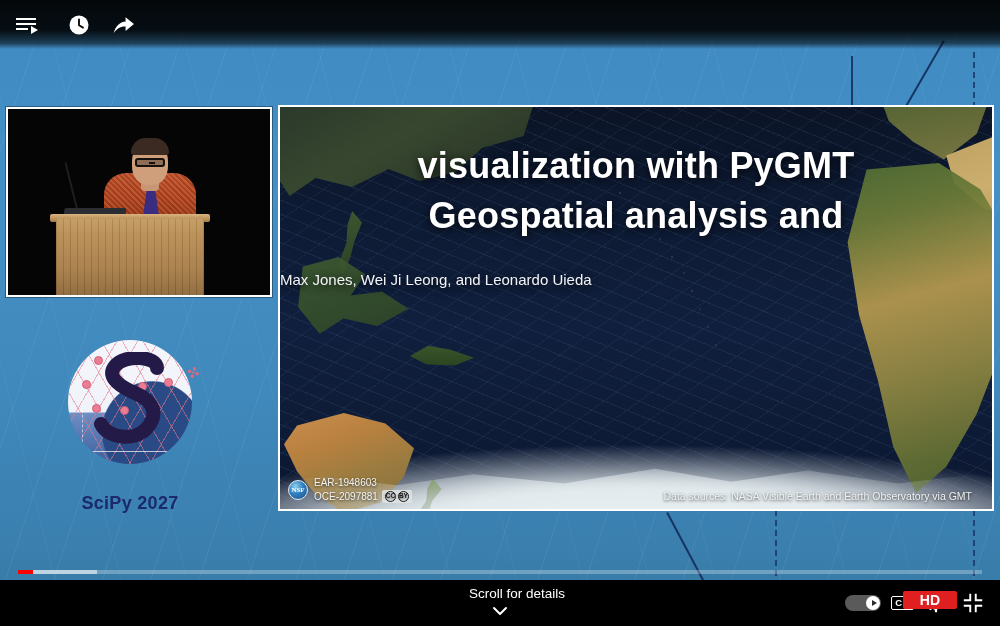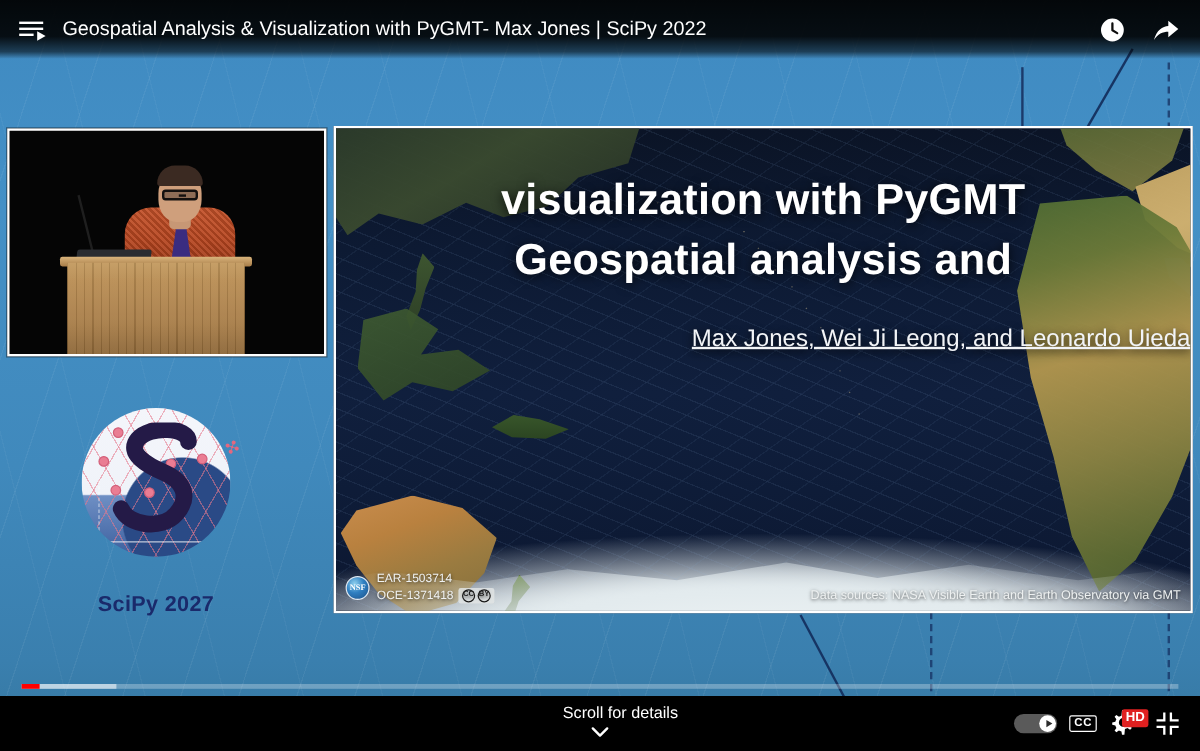--- a/index.html
+++ b/index.html
@@ -304,24 +304,23 @@
 
   .slide-title {
     position: absolute; left: 0; right: 0; top: 34px;
     text-align: center; color: #ffffff;
     font-size: 36px; line-height: 1.38; font-weight: 600;
     text-shadow: 0 2px 9px rgba(0,0,0,.8);
     letter-spacing: .2px;
   }
   .slide-authors {
     position: absolute; left: 0; right: 0; top: 164px;
-    text-align: right; color: #f2f4f7;
-    font-size: 20px; font-weight: 400;
+    text-align: left; color: #f2f4f7;
+    font-size: 15px; font-weight: 400;
     text-shadow: 0 2px 8px rgba(0,0,0,.85);
-    text-decoration: underline;
   }
 
   .slide-footer-left {
     position: absolute; left: 8px; bottom: 6px;
     display: flex; align-items: center; gap: 6px;
   }
   .nsf-logo {
     width: 20px; height: 20px; border-radius: 50%;
     background: radial-gradient(circle at 36% 30%, #8fd0ee 0%, #2f7fc1 45%, #1b4f87 100%);
     border: 1px solid #dfe9f3;
@@ -336,21 +335,21 @@
     border-radius: 2px; padding: 1px 3px; margin-left: 4px;
     vertical-align: middle;
   }
   .cc-ring {
     width: 11px; height: 11px; border-radius: 50%;
     border: 1.4px solid #1b1b1b; color: #1b1b1b;
     font-size: 6.5px; font-weight: bold;
     display: flex; align-items: center; justify-content: center;
   }
   .slide-footer-right {
-    position: absolute; right: 8px; bottom: 7px;
+    position: absolute; right: 20px; bottom: 7px;
     color: #eef1f1; font-size: 10.5px;
     text-shadow: 0 1px 3px rgba(0,0,0,.7);
   }
 
   
   .top-bar {
     position: absolute; left: 0; top: 0; width: 1000px; height: 49px;
     background: linear-gradient(180deg, rgba(0,0,0,.95) 0%, rgba(0,0,0,.9) 62%, rgba(0,0,0,.55) 88%, rgba(0,0,0,0) 100%);
     display: flex; align-items: center; padding: 0 16px;
     z-index: 20;
@@ -442,22 +441,22 @@
   .cc-btn {
     border: 1.6px solid #fff; border-radius: 2px;
     color: #fff; font-size: 9.5px; font-weight: bold;
     padding: 1px 3px; line-height: 1.1; cursor: pointer;
     letter-spacing: .5px;
   }
   .settings-wrap { position: relative; width: 26px; height: 26px; cursor: pointer; }
   .hd-badge {
     position: absolute; right: -7px; top: 1px;
     background: #e02020; color: #fff;
-    font-size: 11px; font-weight: bold;
-    padding: 1px 3px; border-radius: 2px; line-height: 1.15;
+    font-size: 14px; font-weight: bold;
+    padding: 1px 17px; border-radius: 2px; line-height: 1.15;
   }
 </style>
 </head>
 <body>
 
 <div class="player">
 
   <div class="stage">
     <div class="stage-streaks"></div>
     <div class="stage-streaks2"></div>
@@ -529,43 +528,42 @@
 
       <div class="slide-title">
         <div>visualization with PyGMT</div>
         <div>Geospatial analysis and</div>
       </div>
       <div class="slide-authors">Max Jones, Wei Ji Leong, and Leonardo Uieda</div>
 
       <div class="slide-footer-left">
         <div class="nsf-logo">NSF</div>
         <div class="grants">
-          <div>EAR-1503714</div>
+          <div>EAR-1948603</div>
           <div style="display:flex; align-items:center;">
-            <span>OCE-1371418</span>
+            <span>OCE-2097881</span>
             <span class="cc-badge">
               <span class="cc-ring">CC</span>
               <span class="cc-ring">BY</span>
             </span>
           </div>
         </div>
       </div>
 
       <div class="slide-footer-right">Data sources: NASA Visible Earth and Earth Observatory via GMT</div>
     </div>
   </div>
 
   <div class="top-bar">
     <div class="queue-icon">
       <i></i>
         <i></i>
         <i></i>
       <span class="queue-play"></span>
     </div>
-    <div class="video-title">Geospatial Analysis &amp; Visualization with PyGMT- Max Jones | SciPy 2022</div>
     <div class="top-actions">
       <div class="icon-btn" title="Watch later">
         <svg width="24" height="24" viewBox="0 0 24 24">
           <circle cx="12" cy="12" r="9.5" fill="#fff"></circle>
           <path d="M12 6.5 V12.3 L16 14.6" stroke="#0d0d0d" stroke-width="1.9" fill="none" stroke-linecap="round" stroke-linejoin="round"></path>
         </svg>
       </div>
       <div class="icon-btn" title="Share">
         <svg width="25" height="25" viewBox="0 0 24 24">
           <path d="M2.5 20.5 C4.5 12.5, 9.5 9.5, 14 9.2 L14 5 L22 11.6 L14 18.2 L14 13.9 C9.5 13.9, 5.5 15.6, 2.5 20.5 Z" fill="#fff"></path>

